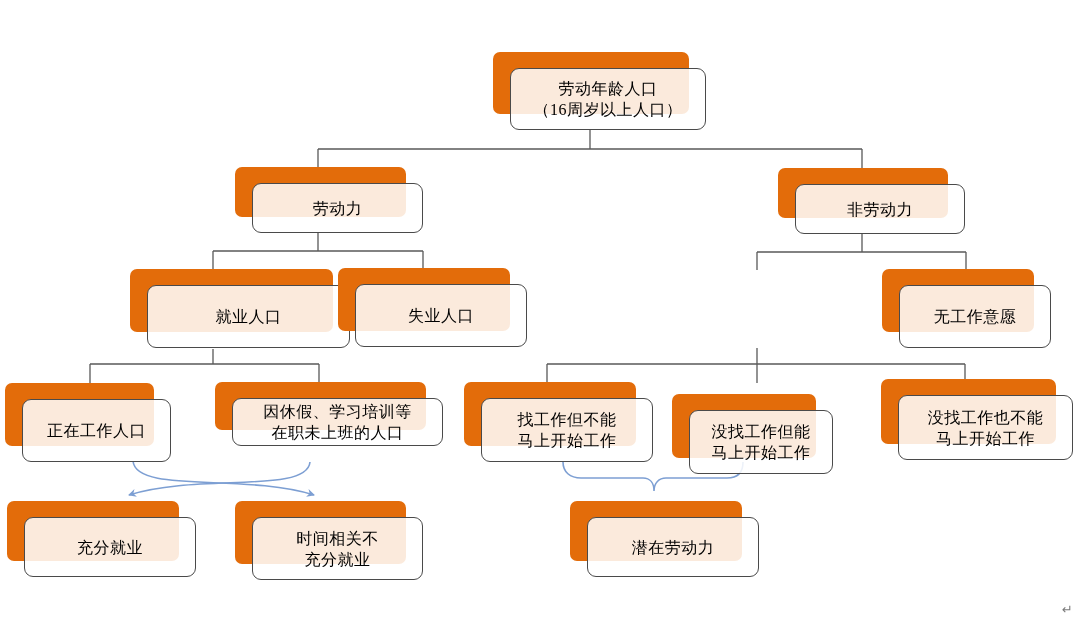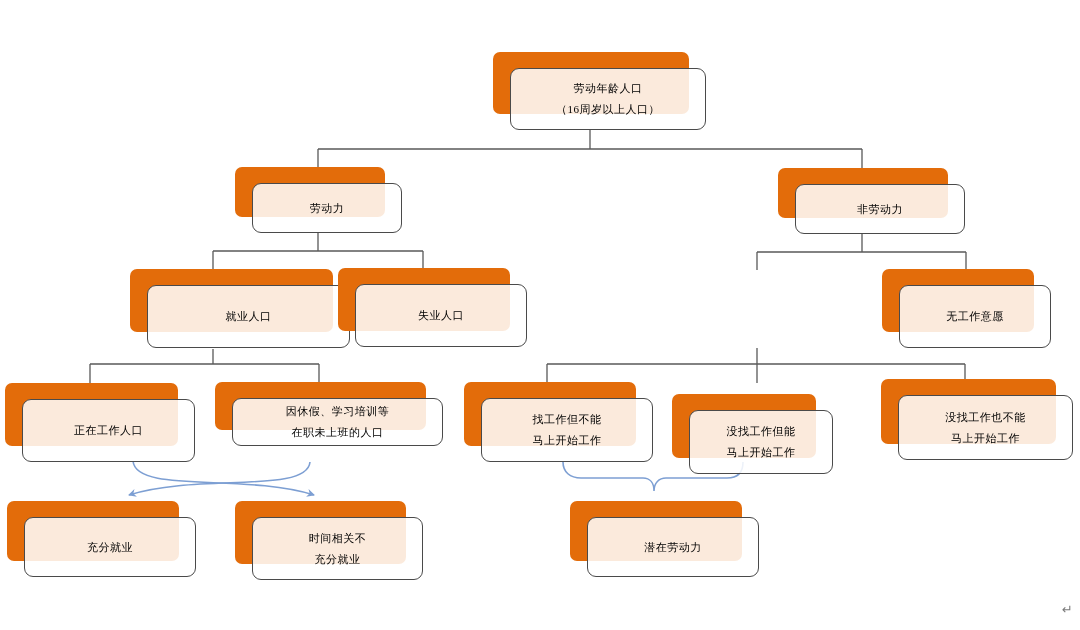--- a/index.html
+++ b/index.html
@@ -27,21 +27,21 @@
   .node .box{
     position:relative;
     width:100%;height:100%;
     box-sizing:border-box;
     background:rgba(255,255,255,0.86);
     border:1.4px solid var(--border);
     border-radius:9px;
     display:flex;flex-direction:column;
     align-items:center;justify-content:center;
     text-align:center;
-    font-size:11px;line-height:21px;
+    font-size:16px;line-height:21px;
     color:#000;
     letter-spacing:0.5px;
   }
   .node .box span{display:block;white-space:nowrap;}
   svg.overlay{position:absolute;left:0;top:0;pointer-events:none;}
   .gray-line{stroke:var(--connector);stroke-width:1.3;fill:none;}
   .blue-line{stroke:var(--blue);stroke-width:1.6;fill:none;}
   .para-mark{
     position:absolute;left:1062px;top:602px;
     font-size:13px;color:#7a7a7a;
@@ -77,21 +77,21 @@
   </svg>
 
   <div class="node" style="left:510px;top:68px;width:196px;height:62px">
     <div class="shadow"></div>
     <div class="box">
       <span>劳动年龄人口</span>
       <span>（16周岁以上人口）</span>
     </div>
   </div>
 
-  <div class="node" style="left:252px;top:183px;width:150px;height:50px">
+  <div class="node" style="left:252px;top:183px;width:171px;height:50px">
     <div class="shadow"></div>
     <div class="box">
       <span>劳动力</span>
     </div>
   </div>
 
   <div class="node" style="left:795px;top:184px;width:170px;height:50px">
     <div class="shadow"></div>
     <div class="box">
       <span>非劳动力</span>
@@ -113,21 +113,21 @@
   </div>
 
 
   <div class="node" style="left:899px;top:285px;width:152px;height:63px">
     <div class="shadow"></div>
     <div class="box">
       <span>无工作意愿</span>
     </div>
   </div>
 
-  <div class="node" style="left:22px;top:399px;width:173px;height:63px">
+  <div class="node" style="left:22px;top:399px;width:149px;height:63px">
     <div class="shadow"></div>
     <div class="box">
       <span>正在工作人口</span>
     </div>
   </div>
 
   <div class="node" style="left:232px;top:398px;width:211px;height:48px">
     <div class="shadow"></div>
     <div class="box">
       <span>因休假、学习培训等</span>

